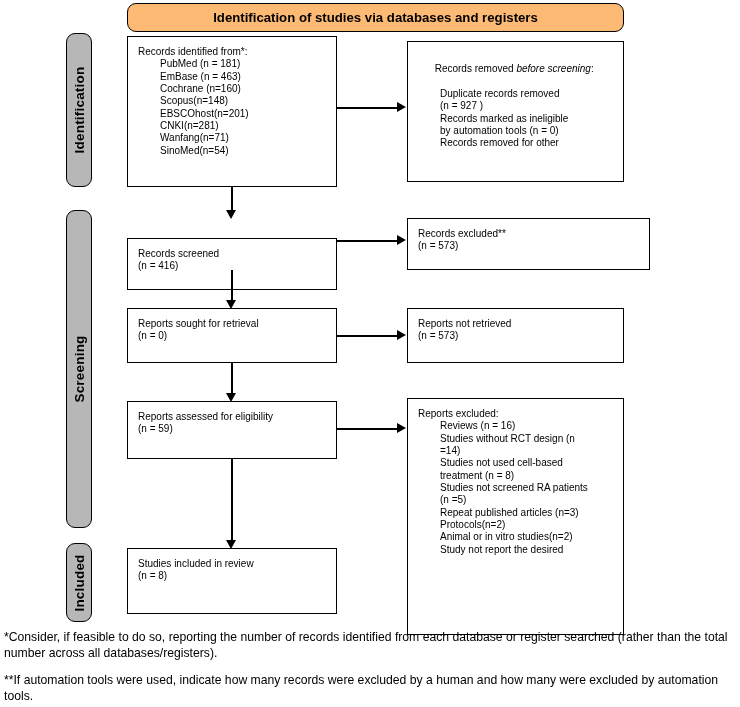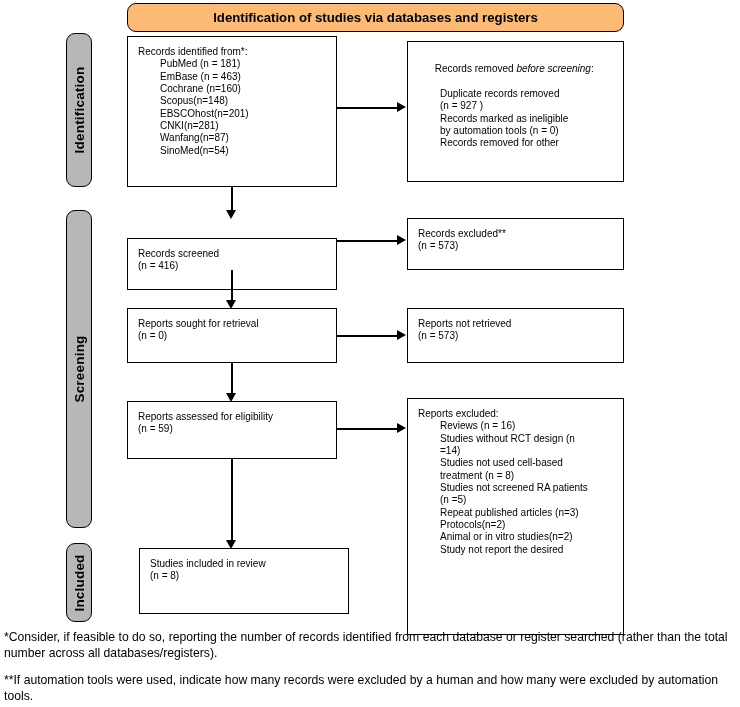--- a/index.html
+++ b/index.html
@@ -133,21 +133,21 @@
   </div>
 
   <div class="box" style="left:127px; top:36px; width:210px; height:151px;">
     <div class="ln">Records identified from*:</div>
     <div class="ln ind">PubMed (n = 181)</div>
     <div class="ln ind">EmBase (n = 463)</div>
     <div class="ln ind">Cochrane (n=160)</div>
     <div class="ln ind">Scopus(n=148)</div>
     <div class="ln ind">EBSCOhost(n=201)</div>
     <div class="ln ind">CNKI(n=281)</div>
-    <div class="ln ind">Wanfang(n=87)</div>
+    <div class="ln ind">Wanfang(n=71)</div>
     <div class="ln ind">SinoMed(n=54)</div>
   </div>
 
   <div class="box" style="left:407px; top:41px; width:217px; height:141px;">
     <div class="ln">
       <span>Records removed </span><span class="it">before screening</span><span>:</span>
     </div>
     <div class="ln ind">Duplicate records removed</div>
     <div class="ln ind">(n = 927 )</div>
     <div class="ln ind">Records marked as ineligible</div>
@@ -160,21 +160,21 @@
   <div class="arrow-right" style="left:397px; top:102px;"></div>
 
   <div class="vline" style="left:231px; top:187px; height:24px;"></div>
   <div class="arrow-down" style="left:226px; top:210px;"></div>
 
   <div class="box" style="left:127px; top:218px; width:210px; height:52px;margin-top:20px;">
     <div class="ln">Records screened</div>
     <div class="ln">(n = 416)</div>
   </div>
 
-  <div class="box" style="left:407px; top:218px; width:217px; height:52px;">
+  <div class="box" style="left:407px; top:218px; width:243px; height:52px;">
     <div class="ln">Records excluded**</div>
     <div class="ln">(n = 573)</div>
   </div>
 
   <div class="hline" style="left:337px; top:240px; width:61px;"></div>
   <div class="arrow-right" style="left:397px; top:235px;"></div>
 
   <div class="vline" style="left:231px; top:270px; height:31px;"></div>
   <div class="arrow-down" style="left:226px; top:300px;"></div>
 
@@ -214,21 +214,21 @@
     <div class="ln ind">Study not report the desired</div>
 
   </div>
 
   <div class="hline" style="left:337px; top:428px; width:61px;"></div>
   <div class="arrow-right" style="left:397px; top:423px;"></div>
 
   <div class="vline" style="left:231px; top:459px; height:82px;"></div>
   <div class="arrow-down" style="left:226px; top:540px;"></div>
 
-  <div class="box" style="left:139px; top:548px; width:210px; height:66px; ">
+  <div class="box" style="left:127px; top:548px; width:210px; height:66px; ">
     <div class="ln">Studies included in review</div>
     <div class="ln">(n = 8)</div>
   </div>
 
   <div class="footnotes">
     <p class="footnote">*Consider, if feasible to do so, reporting the number of records identified from each database or register searched (rather than the total number across all databases/registers).</p>
     <p class="footnote">**If automation tools were used, indicate how many records were excluded by a human and how many were excluded by automation tools.</p>
   </div>
 
 </div>

